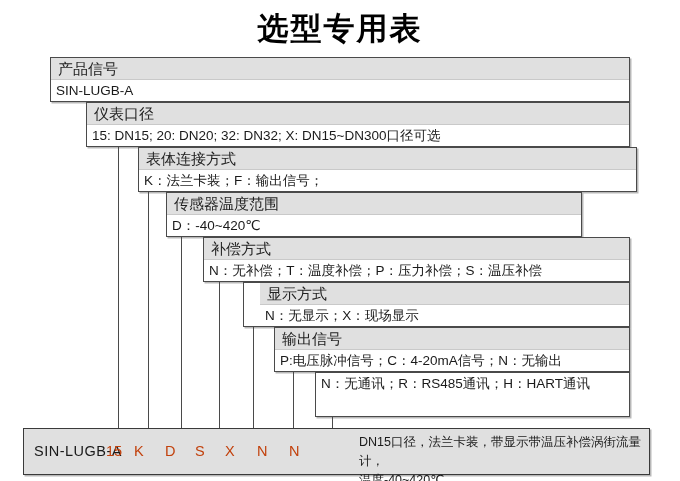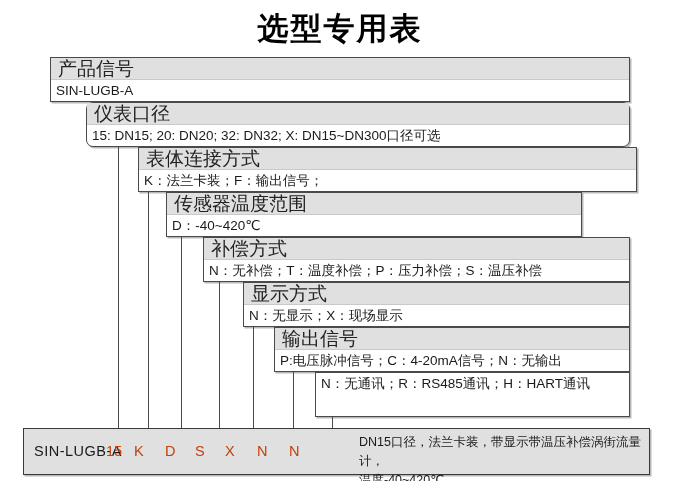--- a/index.html
+++ b/index.html
@@ -31,21 +31,21 @@
     box-shadow: 1.5px 1.5px 0 rgba(0,0,0,0.28);
     background: #ffffff;
   }
   .level-header {
     box-sizing: border-box;
     height: 22px;
     line-height: 21px;
     background: #e0e0e0;
     border-bottom: 1px solid #c9c9c9;
     padding-left: 7px;
-    font-size: 19px;
+    font-size: 15px;
     color: #222222;
     white-space: nowrap;
     overflow: hidden;
   }
   .level-value {
     box-sizing: border-box;
     height: 21px;
     line-height: 21px;
     padding-left: 5px;
     font-size: 13.5px;
@@ -101,37 +101,37 @@
 <body>
 
 <div class="page">
 
   <div class="title">选型专用表</div>
 
   <div class="level-box" style="left:50px;  top:57px;  width:580px;">
     <div class="level-header">产品信号</div>
     <div class="level-value">SIN-LUGB-A</div>
   </div>
-  <div class="level-box" style="left:86px;  top:102px; width:544px;border-radius:7px;">
+  <div class="level-box" style="left:86px;  top:102px; width:544px;">
     <div class="level-header">仪表口径</div>
     <div class="level-value">15: DN15; 20: DN20; 32: DN32; X: DN15~DN300口径可选</div>
   </div>
   <div class="level-box" style="left:131px; top:147px; width:499px;margin-left:7px;">
     <div class="level-header">表体连接方式</div>
     <div class="level-value">K：法兰卡装；F：输出信号；</div>
   </div>
   <div class="level-box" style="left:166px; top:192px; width:416px;">
     <div class="level-header">传感器温度范围</div>
     <div class="level-value">D：-40~420℃</div>
   </div>
   <div class="level-box" style="left:203px; top:237px; width:427px;">
     <div class="level-header">补偿方式</div>
     <div class="level-value">N：无补偿；T：温度补偿；P：压力补偿；S：温压补偿</div>
   </div>
-  <div class="level-box" style="left:243px; top:282px; width:387px;">
+  <div class="level-box" style="left:243px; top:282px; width:387px;padding-left:16px;">
     <div class="level-header">显示方式</div>
     <div class="level-value">N：无显示；X：现场显示</div>
   </div>
   <div class="level-box" style="left:274px; top:327px; width:356px;">
     <div class="level-header">输出信号</div>
     <div class="level-value">P:电压脉冲信号；C：4-20mA信号；N：无输出</div>
   </div>
   <div class="level-box" style="left:315px; top:372px; width:315px;">
     <div class="level-value">N：无通讯；R：RS485通讯；H：HART通讯</div>
   </div>

